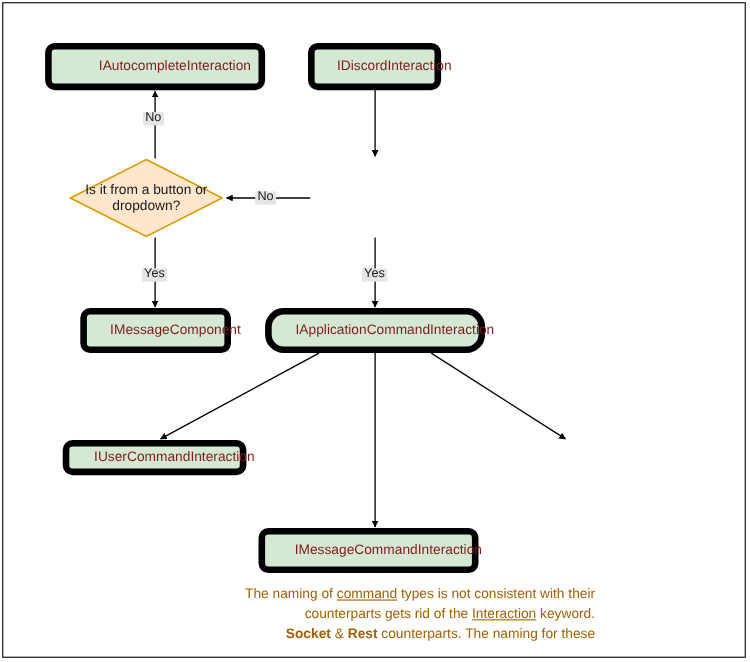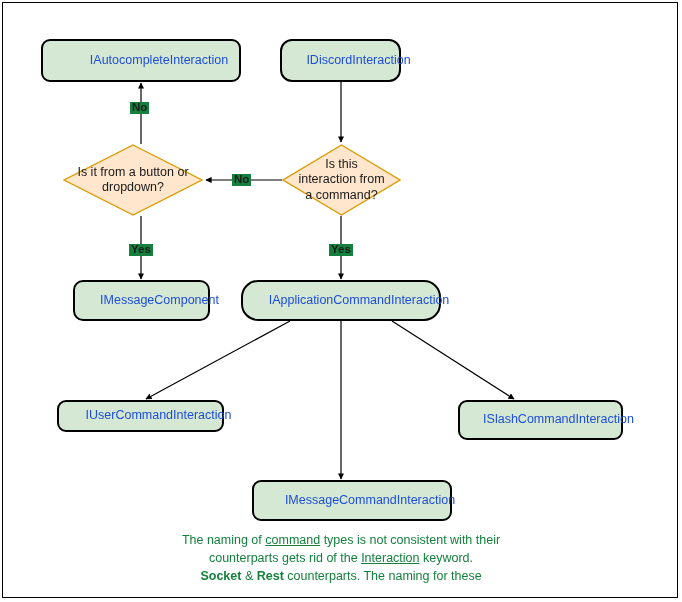--- a/index.html
+++ b/index.html
@@ -42,23 +42,23 @@
   .node {
     position: absolute;
     box-sizing: border-box;
     display: flex;
     align-items: center;
     justify-content: center;
     text-align: center;
   }
   .box {
     background: #d5e8d4;
-    border: 2px solid #000000;
+    border: 6px solid #000000;
     border-radius: 9px;
-    color: #1d4ed8;
+    color: #7f1d1d;
     font-size: 12.5px;
     line-height: 1.25;
     padding-left: 36px;
   }
   .diamond-wrap {
     position: absolute;
   }
   .diamond-shape {
     position: absolute;
     left: 0;
@@ -77,35 +77,34 @@
     font-size: 12.5px;
     line-height: 1.22;
     color: #1a1a1a;
     padding: 0 14px;
     box-sizing: border-box;
   }
   .edge-label {
     position: absolute;
     font-size: 11.5px;
     color: #1a1a1a;
-    background: #15803d;
+    background: #e5e5e5;
     padding: 0 2px;
     white-space: nowrap;
     line-height: 1;
-    font-weight: bold;
   }
   .footnote {
     position: absolute;
     left: 141px;
     top: 531px;
     width: 400px;
-    text-align: center;
+    text-align: right;
     font-size: 12.5px;
     line-height: 1.45;
-    color: #15803d;
+    color: #a16207;
   }
   .footnote .u { text-decoration: underline; }
   .footnote .b { font-weight: bold; }
 </style>
 </head>
 <body>
 
 <div id="canvas">
 
   <div class="frame"></div>
@@ -131,57 +130,48 @@
 
     <path d="M 341 321 L 341 479" stroke="#000000" stroke-width="1.2" fill="none" marker-end="url(#arrow)"></path>
 
     <path d="M 392 321 L 514 399" stroke="#000000" stroke-width="1.2" fill="none" marker-end="url(#arrow)"></path>
   </svg>
 
   <div class="node box" style="left:41px; top:39px; width:200px; height:43px;">
     <span>IAutocompleteInteraction</span>
   </div>
 
-  <div class="node box" style="left:280px; top:39px; width:121px; height:43px;border-radius:12px;">
+  <div class="node box" style="left:280px; top:39px; width:121px; height:43px;">
     <span>IDiscordInteraction</span>
   </div>
 
-  <div class="node box" style="left:73px; top:280px; width:137px; height:41px;border-radius:10px;">
+  <div class="node box" style="left:73px; top:280px; width:137px; height:41px;">
     <span>IMessageComponent</span>
   </div>
 
   <div class="node box" style="left:241px; top:280px; width:200px; height:41px;border-radius:17px;">
     <span>IApplicationCommandInteraction</span>
   </div>
 
   <div class="node box" style="left:57px; top:400px; width:167px; height:32px;">
     <span>IUserCommandInteraction</span>
   </div>
 
-  <div class="node box" style="left:458px; top:400px; width:165px; height:40px;">
-    <span>ISlashCommandInteraction</span>
-  </div>
 
-  <div class="node box" style="left:252px; top:480px; width:200px; height:41px;">
+  <div class="node box" style="left:235px; top:480px; width:200px; height:41px;">
     <span>IMessageCommandInteraction</span>
   </div>
 
   <div class="diamond-wrap" style="left:63px; top:144px; width:140px; height:72px;">
     <svg class="diamond-shape" width="140" height="72" viewBox="0 0 140 72">
       <polygon points="70,1 139,36 70,71 1,36" fill="#ffe6cc" stroke="#d79b00" stroke-width="1.4"></polygon>
     </svg>
     <div class="diamond-label">Is it from a button or dropdown?</div>
   </div>
 
-  <div class="diamond-wrap" style="left:282px; top:144px; width:119px; height:72px;">
-    <svg class="diamond-shape" width="119" height="72" viewBox="0 0 119 72">
-      <polygon points="59.5,1 118,36 59.5,71 1,36" fill="#ffe6cc" stroke="#d79b00" stroke-width="1.4"></polygon>
-    </svg>
-    <div class="diamond-label">Is this interaction from a command?</div>
-  </div>
 
   <div class="edge-label" style="left:130px; top:102px;">No</div>
 
   <div class="edge-label" style="left:232px; top:174px;">No</div>
 
   <div class="edge-label" style="left:129px; top:244px;">Yes</div>
 
   <div class="edge-label" style="left:329px; top:244px;">Yes</div>
 
   <div class="footnote">

